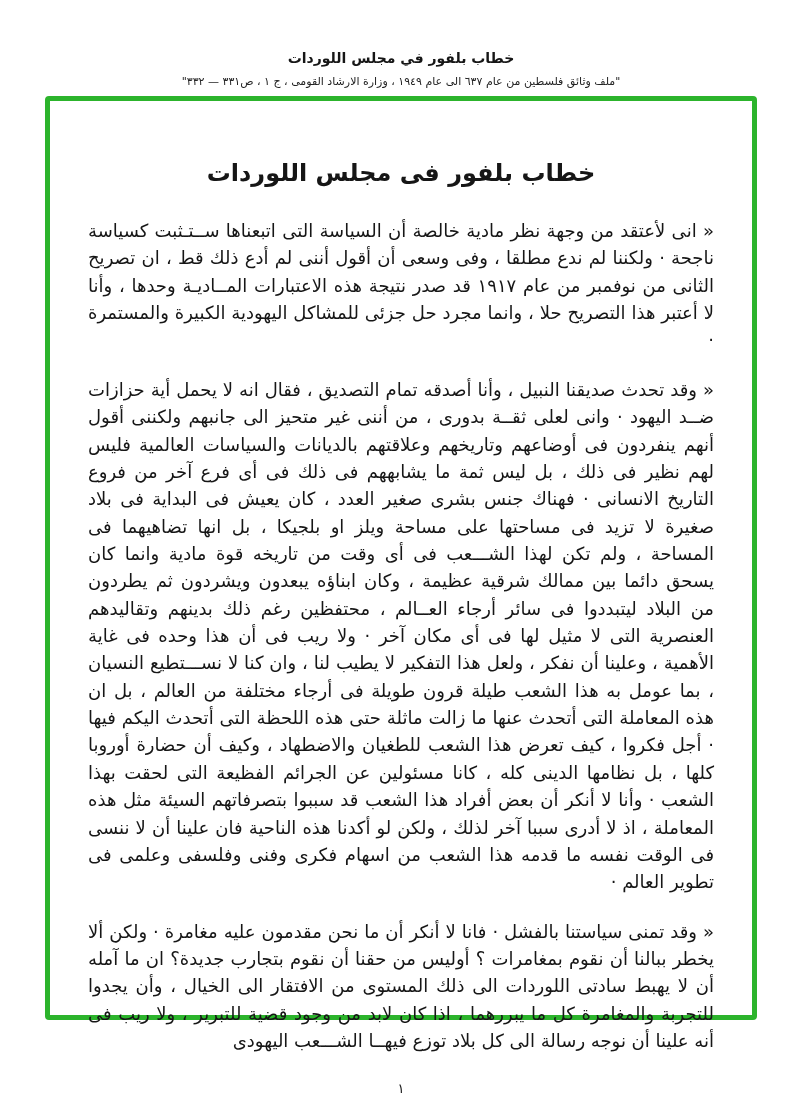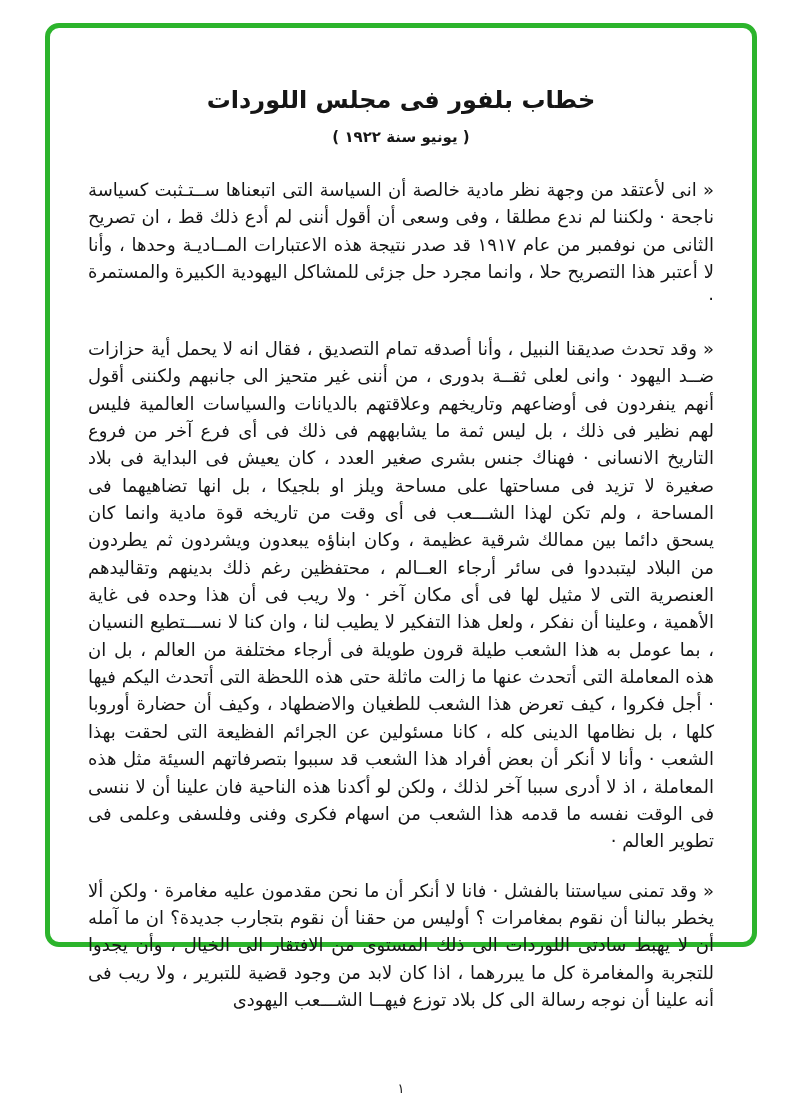--- a/index.html
+++ b/index.html
@@ -28,23 +28,23 @@
   }
   .header-citation {
     margin-top: 9px;
     font-size: 11px;
     color: #222222;
   }
   .green-box {
     box-sizing: border-box;
     width: 712px;
     height: 924px;
-    margin: 23px auto 0 auto;
+    margin: 8px auto 0 auto;
     border: 5px solid #2cb42c;
-    border-radius: 14px;
+    border-radius: 4px;
     padding: 34px 34px 30px 34px;
     background: #ffffff;
   }
   .doc-title {
     margin-top: 24px;
     text-align: center;
     font-size: 24px;
     font-weight: bold;
   }
   .doc-subtitle {
@@ -73,24 +73,27 @@
     text-align: center;
     font-size: 13px;
     color: #161616;
   }
 </style>
 </head>
 <body>
 
 <div class="page">
 
+  <div class="header">
+    <div class="header-title">خطاب بلفور في مجلس اللوردات</div>
+    <div class="header-citation">"ملف وثائق فلسطين من عام ٦٣٧ الى عام ١٩٤٩ ، وزارة الارشاد القومى ، ج ١ ، ص٣٣١ — ٣٣٢"</div>
+  </div>
 
   <div class="green-box">
     <div class="doc-title">خطاب بلفور فى مجلس اللوردات</div>
-    <div class="doc-subtitle">( يونيو سنة ١٩٢٢ )</div>
 
     <div class="doc-body">
       <p class="para">« انى لأعتقد من وجهة نظر مادية خالصة أن السياسة التى اتبعناها ســتـثبت كسياسة ناجحة · ولكننا لم ندع مطلقا ، وفى وسعى أن أقول أننى لم أدع ذلك قط ، ان تصريح الثانى من نوفمبر من عام ١٩١٧ قد صدر نتيجة هذه الاعتبارات المــاديـة وحدها ، وأنا لا أعتبر هذا التصريح حلا ، وانما مجرد حل جزئى للمشاكل اليهودية الكبيرة والمستمرة ·</p>
       <p class="para">« وقد تحدث صديقنا النبيل ، وأنا أصدقه تمام التصديق ، فقال انه لا يحمل أية حزازات ضــد اليهود · وانى لعلى ثقــة بدورى ، من أننى غير متحيز الى جانبهم ولكننى أقول أنهم ينفردون فى أوضاعهم وتاريخهم وعلاقتهم بالديانات والسياسات العالمية فليس لهم نظير فى ذلك ، بل ليس ثمة ما يشابههم فى ذلك فى أى فرع آخر من فروع التاريخ الانسانى · فهناك جنس بشرى صغير العدد ، كان يعيش فى البداية فى بلاد صغيرة لا تزيد فى مساحتها على مساحة ويلز او بلجيكا ، بل انها تضاهيهما فى المساحة ، ولم تكن لهذا الشـــعب فى أى وقت من تاريخه قوة مادية وانما كان يسحق دائما بين ممالك شرقية عظيمة ، وكان ابناؤه يبعدون ويشردون ثم يطردون من البلاد ليتبددوا فى سائر أرجاء العــالم ، محتفظين رغم ذلك بدينهم وتقاليدهم العنصرية التى لا مثيل لها فى أى مكان آخر · ولا ريب فى أن هذا وحده فى غاية الأهمية ، وعلينا أن نفكر ، ولعل هذا التفكير لا يطيب لنا ، وان كنا لا نســـتطيع النسيان ، بما عومل به هذا الشعب طيلة قرون طويلة فى أرجاء مختلفة من العالم ، بل ان هذه المعاملة التى أتحدث عنها ما زالت ماثلة حتى هذه اللحظة التى أتحدث اليكم فيها · أجل فكروا ، كيف تعرض هذا الشعب للطغيان والاضطهاد ، وكيف أن حضارة أوروبا كلها ، بل نظامها الدينى كله ، كانا مسئولين عن الجرائم الفظيعة التى لحقت بهذا الشعب · وأنا لا أنكر أن بعض أفراد هذا الشعب قد سببوا بتصرفاتهم السيئة مثل هذه المعاملة ، اذ لا أدرى سببا آخر لذلك ، ولكن لو أكدنا هذه الناحية فان علينا أن لا ننسى فى الوقت نفسه ما قدمه هذا الشعب من اسهام فكرى وفنى وفلسفى وعلمى فى تطوير العالم ·</p>
       <p class="para">« وقد تمنى سياستنا بالفشل · فانا لا أنكر أن ما نحن مقدمون عليه مغامرة · ولكن ألا يخطر ببالنا أن نقوم بمغامرات ؟ أوليس من حقنا أن نقوم بتجارب جديدة؟ ان ما آمله أن لا يهبط سادتى اللوردات الى ذلك المستوى من الافتقار الى الخيال ، وأن يجدوا للتجربة والمغامرة كل ما يبررهما ، اذا كان لابد من وجود قضية للتبرير ، ولا ريب فى أنه علينا أن نوجه رسالة الى كل بلاد توزع فيهــا الشـــعب اليهودى</p>
     </div>
   </div>
 
   <div class="page-number">١</div>
 

